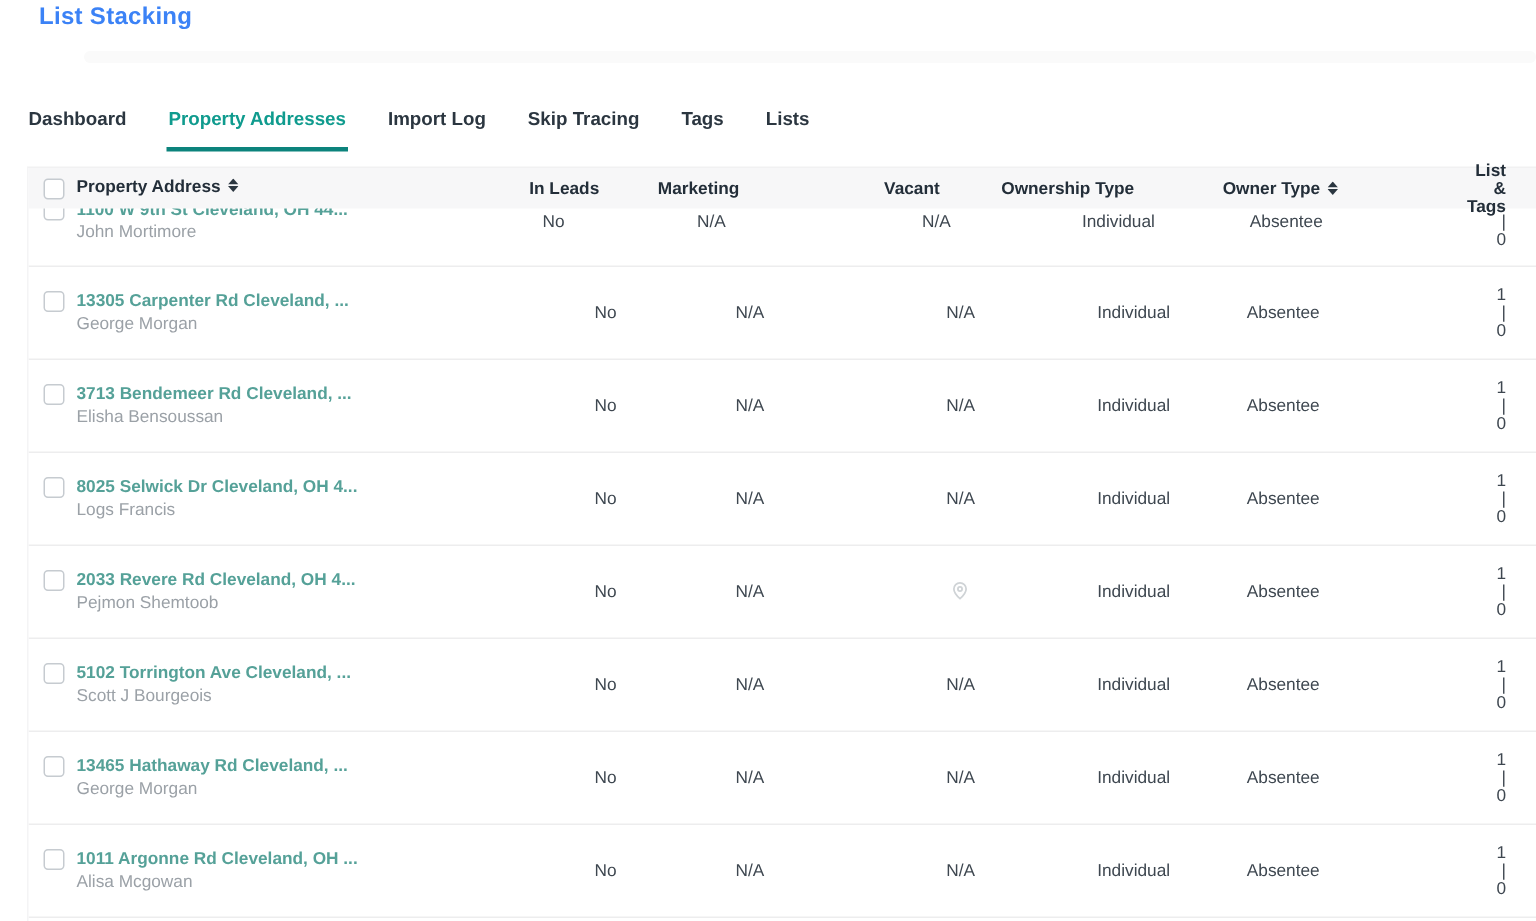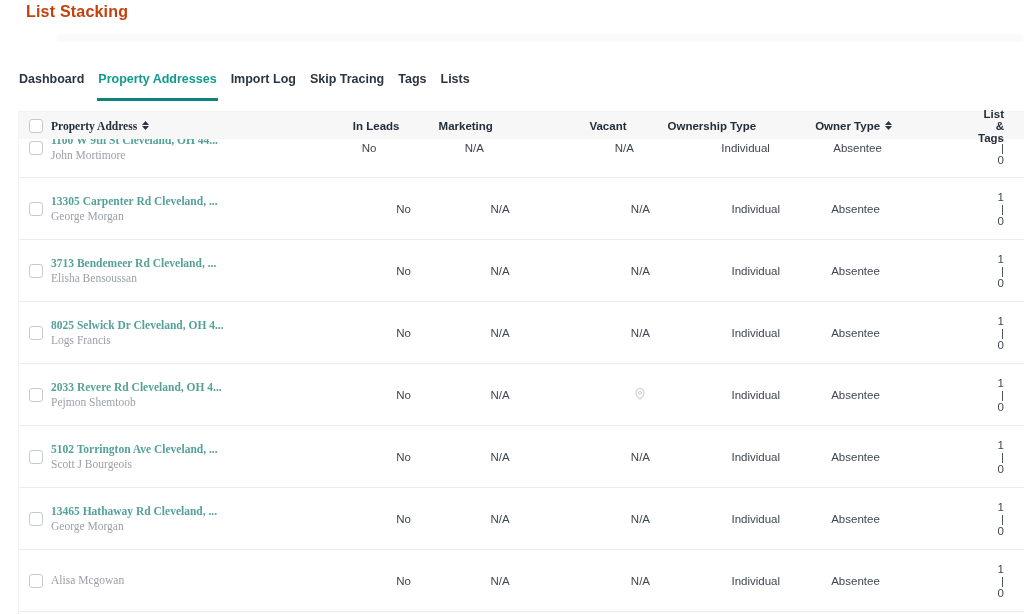--- a/index.html
+++ b/index.html
@@ -8,33 +8,33 @@
     background: #ffffff;
     font-family: "Liberation Sans", sans-serif;
     overflow: hidden;
     color: #232e39;
   }
   .page { position: relative; width: 1024px; height: 614px; }
 
   
   .page-title {
     position: absolute; left: 26px; top: 3px;
-    font-size: 16px; font-weight: 700; letter-spacing: .2px; color: #c2410c;
+    font-size: 16px; font-weight: 700; letter-spacing: .2px; color: #3b82f6;
   }
 
   
   .faint-band {
     position: absolute; left: 56px; top: 34px; right: 0; height: 8px;
     background: #fafafa; border-radius: 4px;
   }
 
   
   .tabbar {
     position: absolute; left: 18px; top: 66px; right: 0;
-    display: flex; gap: 12px; align-items: flex-end;
+    display: flex; gap: 26px; align-items: flex-end;
   }
   .tab {
     font-size: 12.5px; font-weight: 600; color: #2b3640;
     padding: 6px 1px 12px 1px; cursor: pointer; white-space: nowrap;
     border-bottom: 3px solid transparent;
   }
   .tab.active { color: #0f9b8e; border-bottom-color: #0c837c; }
 
   
   .table {
@@ -42,21 +42,21 @@
     border-top: 1px solid #f1f1f2;
     border-left: 1px solid #f4f4f5;
   }
   .thead {
     display: flex; align-items: center;
     height: 27px; background: #f7f7f8;
     font-size: 11.5px; font-weight: 700; color: #232e39;
   }
   .rows-viewport { overflow: hidden; height: 476px; }
 
-  .col-address   { width: 350px; padding-left: 10px; display: flex; align-items: center; font-family: Liberation Serif, serif; }
+  .col-address   { width: 350px; padding-left: 10px; display: flex; align-items: flex-start; }
   .col-inleads   { width: 90px;  }
   .col-marketing { width: 108px; }
   .col-vacant    { width: 82px; margin-left: 48px;  }
   .col-ownership { width: 155px; }
   .col-ownertype { width: 171px; display: flex; align-items: center; }
   .col-listtags  { flex: 1; text-align: right; padding-right: 20px; }
 
   .checkbox {
     display: inline-block; width: 14px; height: 14px; flex: 0 0 14px;
     border: 1.5px solid #c6cbd0; border-radius: 3px; background: #fff;
@@ -300,20 +300,21 @@
             <div class="col-ownertype cell-text">Absentee</div>
             <div class="col-listtags listtags-val">1 | 0</div>
           </div>
         </div>
 
         <div class="row">
           <div class="row-inner">
             <div class="col-address">
               <span class="checkbox"></span>
               <span class="addr-block">
+                <a class="addr-link">1011 Argonne Rd Cleveland, OH ...</a>
                 <span class="owner-name">Alisa Mcgowan</span>
               </span>
             </div>
             <div class="col-inleads cell-text">No</div>
             <div class="col-marketing cell-text">N/A</div>
             <div class="col-vacant cell-text">
               <span>N/A</span>
               
             </div>
             <div class="col-ownership cell-text">Individual</div>

